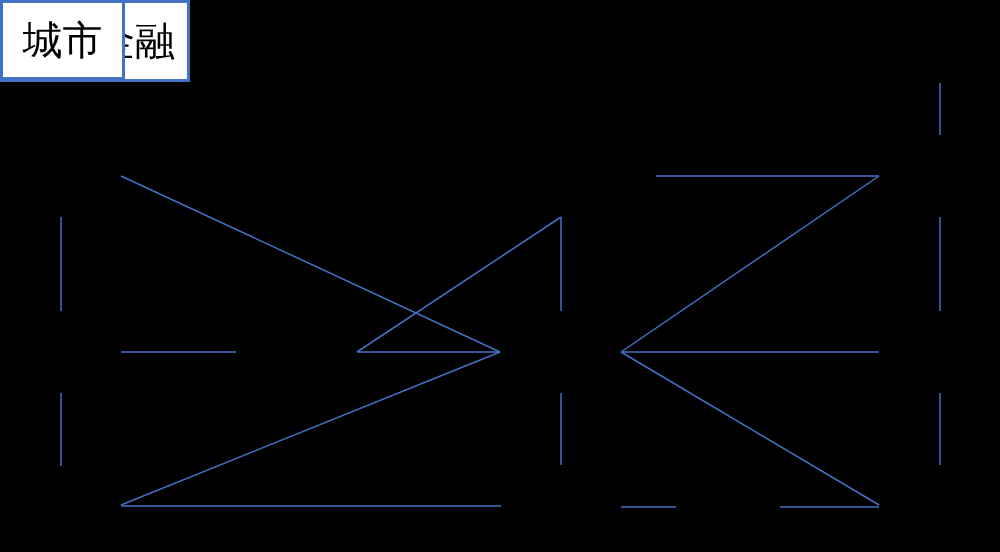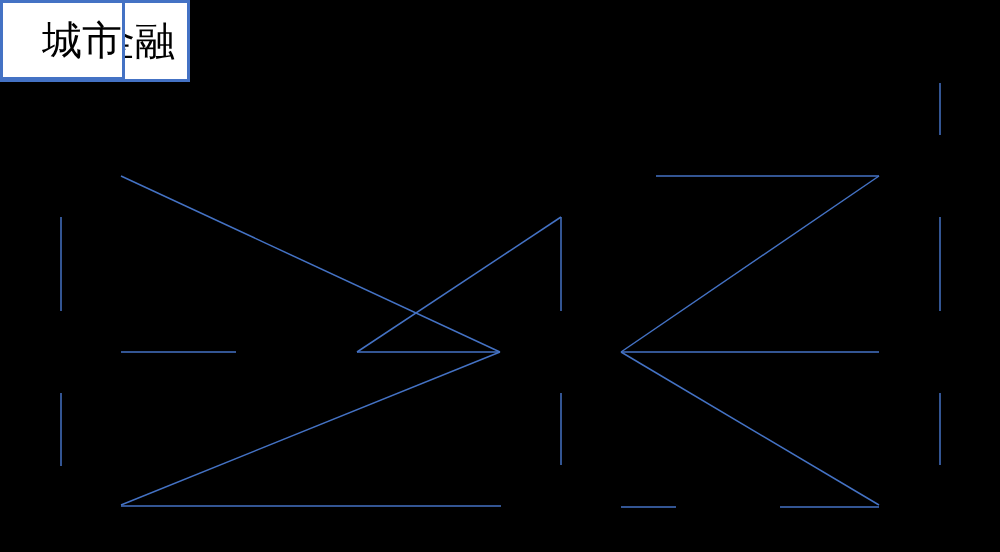--- a/index.html
+++ b/index.html
@@ -20,21 +20,21 @@
   .n-education    {left:0;   top:311; width:121px;height:82px;}
   .n-culture      {left:0;   top:466; width:121px;height:78px;}
   .n-technology   {left:236; top:311; width:121px;height:82px;}
   .n-fiscal       {left:466; top:135; width:190px;height:82px;}
   .n-industry     {left:500; top:311; width:121px;height:82px;}
   .n-consumption  {left:501; top:465; width:120px;height:81px;}
   .n-housing      {left:676; top:483; width:104px;height:50px;}
   .n-opening      {left:879; top:1;   width:125px;height:82px;}
   .n-currency     {left:879; top:135; width:125px;height:82px;}
   .n-green        {left:879; top:311; width:125px;height:82px;}
-  .n-city         {left:879; top:465; width:125px;height:80px;justify-content:flex-end;}
+  .n-city         {left:879; top:465; width:125px;height:80px;}
 </style>
 </head>
 <body>
 
 <div class="stage">
 
   <svg class="edge-layer" viewBox="0 0 1000 552" xmlns="http://www.w3.org/2000/svg">
     <line x1="61" y1="217" x2="61" y2="311"></line>
     <line x1="61" y1="393" x2="61" y2="466"></line>
     <line x1="121" y1="352" x2="236" y2="352"></line>

